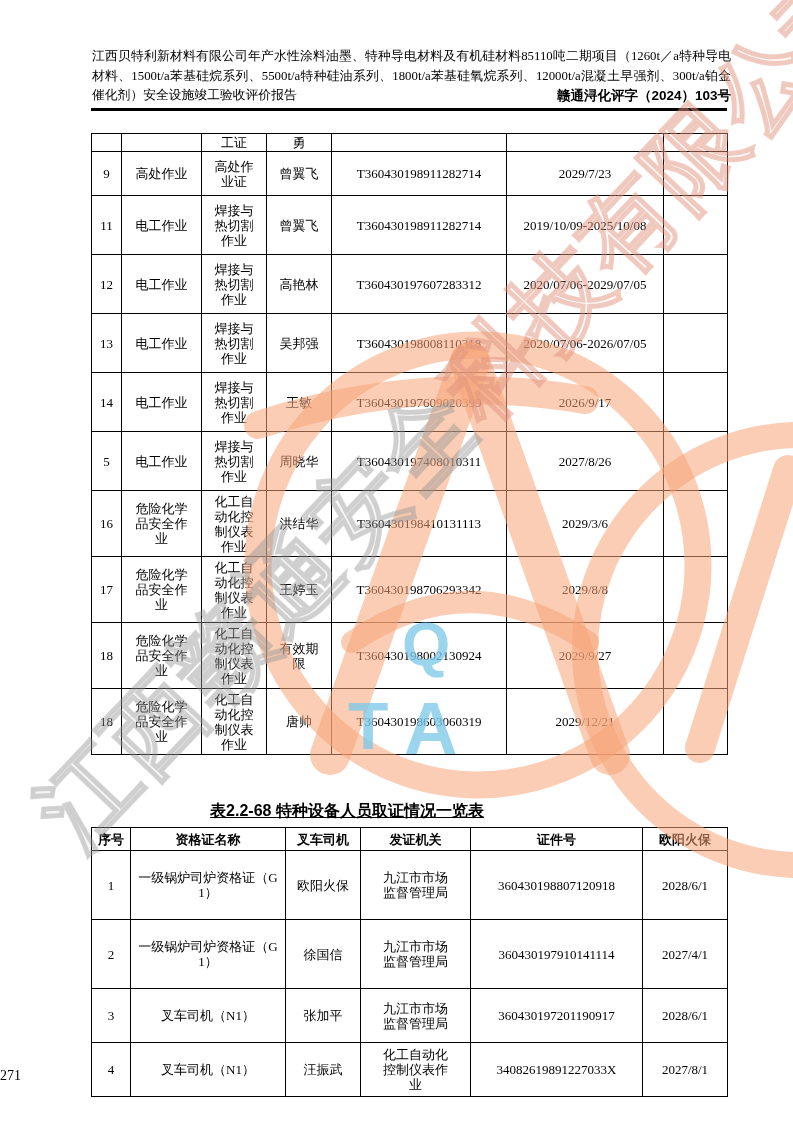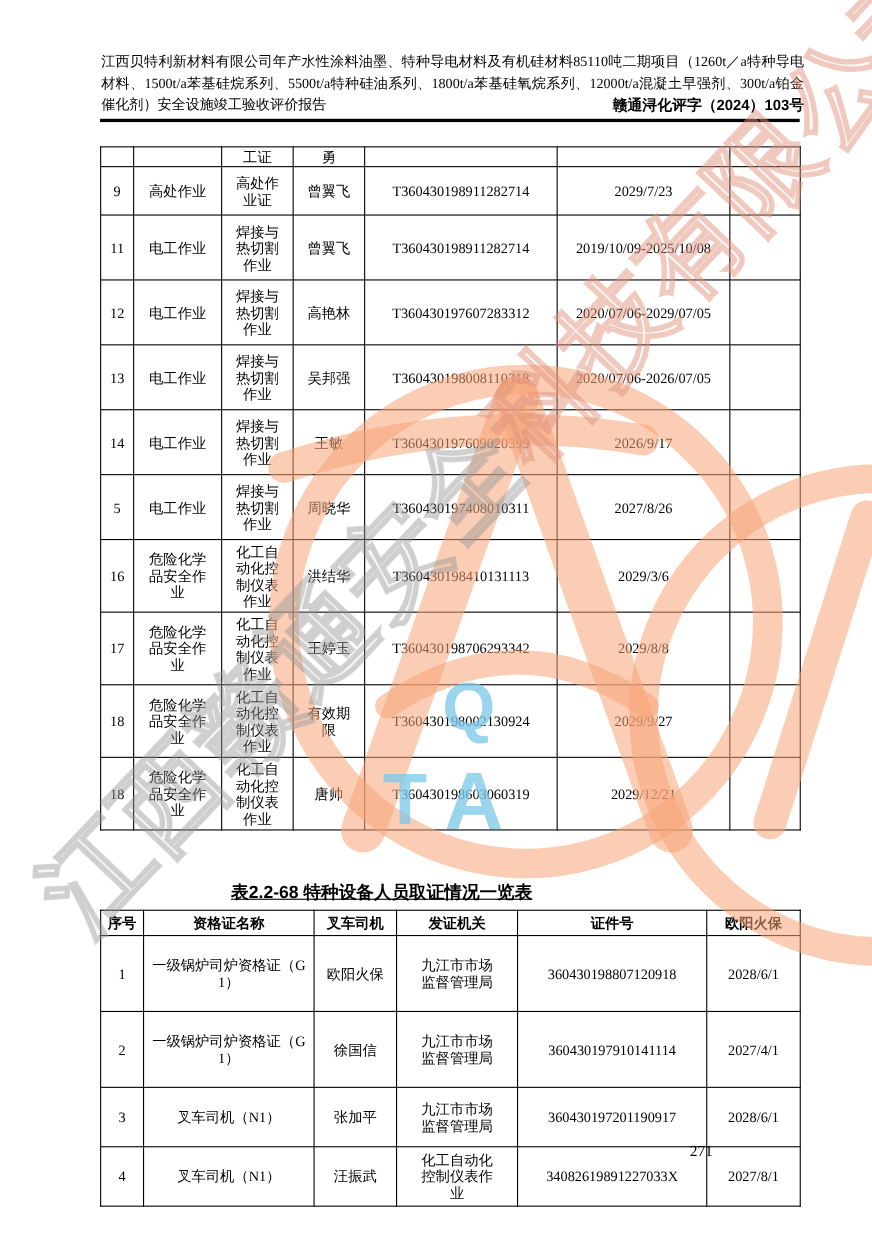--- a/index.html
+++ b/index.html
@@ -25,21 +25,21 @@
   .t1 tr.h66{height:66px;}
   .t2-title{position:absolute;left:0;top:801px;width:694px;text-align:center;
             font-weight:bold;font-size:16px;font-family:"Liberation Sans","DejaVu Sans",sans-serif;text-decoration:underline;}
   .t2{left:91px;top:827px;width:636px;}
   .t2 th{font-weight:bold;font-family:Liberation Sans, sans-serif;font-size:13px;}
   .t2 tr.hh{height:23px;}
   .t2 tr.hr{height:38px;}
   .t2 td:nth-child(4){padding:1px 20px;}
   .t2 td:nth-child(2){padding:19px 7px;}
   
-  .pageno{position:absolute;left:0;top:1040px;width:648px;text-align:right;font-size:14px;}
+  .pageno{position:absolute;left:0;top:1068px;width:648px;text-align:left;font-size:14px;}
   
   .wm{position:absolute;inset:0;pointer-events:none;}
   .wm-svg{position:absolute;left:0;top:0;}
   .wm-diag{position:absolute;left:55px;top:782px;line-height:96px;font-size:96px;
            font-weight:bold;white-space:nowrap;letter-spacing:2px;
            font-family:"Liberation Sans","DejaVu Sans",sans-serif;
            transform-origin:0 50%;transform:rotate(-46.5deg);}
   .wm-diag .g1{color:rgba(160,160,160,0.10);-webkit-text-stroke:2px rgba(150,150,150,0.40);}
   .wm-diag .g2{color:rgba(235,175,160,0.10);-webkit-text-stroke:2px rgba(225,145,125,0.45);}
   .wm-letter{position:absolute;font-family:"Liberation Sans","DejaVu Sans",sans-serif;

